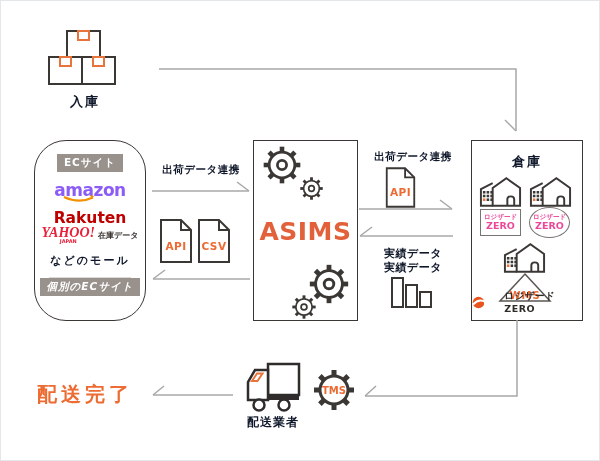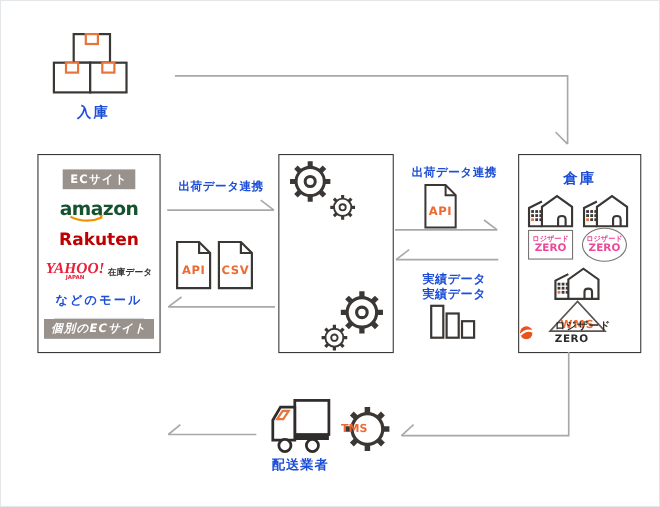--- a/index.html
+++ b/index.html
@@ -1,35 +1,35 @@
 <!DOCTYPE html>
 <html><head>
 <meta charset="utf-8">
 <style>
   * { margin:0; padding:0; box-sizing:border-box; }
   body { background:#fff; font-family:"DejaVu Sans","Liberation Sans",sans-serif; }
   #canvas { position:relative; width:600px; height:461px; background:#fff;
             border:1px solid #e4e7ea; overflow:hidden; color:#2f2c2b; }
   .abs { position:absolute; }
-  .jp-label { font-weight:bold; color:#1d4ed8; }
+  .jp-label { font-weight:bold; color:#0f172a;font-family:Liberation Mono, monospace; }
 
   
   .panel { position:absolute; background:#fff; border:1.5px solid #3b3735; }
 
   
   .gray-badge { background:#98918c; color:#fff; font-weight:bold; font-size:10.5px;
                 padding:2px 7px; letter-spacing:1px; white-space:nowrap; }
 
   
-  #ec-panel { display:flex; flex-direction:column; align-items:center; }
+  #ec-panel { display:flex; flex-direction:column; align-items:center;border-radius:32px; }
 
   .amazon-wrap { position:relative; margin-top:8px; }
-  .amazon-text { font-size:17px; font-weight:bold; color:#14532d; letter-spacing:-0.5px; }
+  .amazon-text { font-size:17px; font-weight:bold; color:#8b5cf6; letter-spacing:-0.5px; }
   .rakuten-text { margin-top:9px; font-size:15.5px; font-weight:bold; color:#bf0000; }
-  .yahoo-row { margin-top:12px; display:flex; align-items:center; gap:3px; }
+  .yahoo-row { margin-top:0; display:flex; align-items:center; gap:3px; }
   .yahoo-col { display:flex; flex-direction:column; align-items:center; }
   .yahoo-main { font-family:"Liberation Serif","DejaVu Serif",serif; font-style:italic;
                 font-weight:bold; font-size:14px; color:#e8203a; line-height:12px; }
   .yahoo-japan { font-size:5px; color:#e8203a; font-weight:bold; line-height:5px; }
   .yahoo-shop { font-size:8px; font-weight:bold; color:#38332f; }
   .ec-note { margin-top:9px; font-size:11px; font-weight:bold; letter-spacing:2px; }
   .ec-divider { margin-top:9px; width:82px; border-top:1px solid #d9d9d9; }
 
   
   .doc { position:absolute; }
@@ -55,21 +55,21 @@
   .wms-label { position:absolute; left:0; right:0; bottom:2px; text-align:center;
                font-size:10px; font-weight:bold; color:#ed6a33; letter-spacing:1px; }
 
   .logo-row { position:absolute; left:0; right:0; bottom:6px; display:flex;
               align-items:center; justify-content:center; gap:20px; }
   .logo-text { font-size:9.5px; font-weight:bold; color:#2f2b28; letter-spacing:0.5px; }
 
   
   #delivery-status { font-size:20px; font-weight:bold; color:#ed6c33; letter-spacing:4px; }
   .tms-wrap { position:absolute; width:48px; height:48px; }
-  .tms-label { position:absolute; left:0; right:0; top:19px; 
+  .tms-label { position:absolute; left:0; right:0; top:19px; text-align:center;
                font-size:10px; font-weight:bold; color:#ed6a33; }
 
   svg { display:block; }
 </style>
 </head>
 <body>
 
 <svg width="0" height="0" style="position:absolute">
   <defs>
     <g id="gear-full" stroke="#3b3735" fill="none">
@@ -189,20 +189,21 @@
     <line x1="2" y1="11" x2="14" y2="2" stroke="#a8a8a8" stroke-width="1.5"></line>
   </svg>
 
   <div class="panel" style="left:252px; top:139px; width:105px; height:181px;">
     <svg class="abs" style="left:6px; top:2px" width="44" height="44" viewBox="-24 -24 48 48">
         <use href="#gear-full"></use>
       </svg>
     <svg class="abs" style="left:44px; top:34px" width="27" height="27" viewBox="-24 -24 48 48">
         <use href="#gear-full"></use>
       </svg>
+    <div id="asims-title">ASIMS</div>
     <svg class="abs" style="left:52px; top:120px" width="46" height="46" viewBox="-24 -24 48 48">
         <use href="#gear-full"></use>
       </svg>
     <svg class="abs" style="left:36px; top:152px" width="28" height="28" viewBox="-24 -24 48 48">
         <use href="#gear-full"></use>
       </svg>
   </div>
 
   <div class="flow-label jp-label" style="left:362px; top:149px; width:100px;">出荷データ連携</div>
   <div class="doc" style="left:383px; top:165px; width:33px; height:43px;">
@@ -262,20 +263,21 @@
 
     <div class="logo-row">
       <svg width="13" height="13">
         <circle cx="6.5" cy="6.5" r="5.8" fill="#e8541e"></circle>
         <path d="M1 8.5 Q6.5 2.5 12.5 5.5" stroke="#fff" stroke-width="2" fill="none"></path>
       </svg>
       <span class="logo-text">ロジザードZERO</span>
     </div>
   </div>
 
+  <div class="abs" id="delivery-status" style="left:36px; top:380px;">配送完了</div>
 
   <svg class="abs" style="left:150px; top:383px" width="84" height="14">
     <line x1="2" y1="11" x2="82" y2="11" stroke="#a8a8a8" stroke-width="1.5"></line>
     <line x1="2" y1="11" x2="13" y2="2" stroke="#a8a8a8" stroke-width="1.5"></line>
   </svg>
 
   <svg class="abs" style="left:242px; top:359px" width="60" height="54">
     <g stroke="#2f2c2b" stroke-width="2.5" fill="#fff">
       <rect x="25" y="4" width="31" height="31"></rect>
       <path d="M5 40 V22 L12 10 H25 V40 Z"></path>

